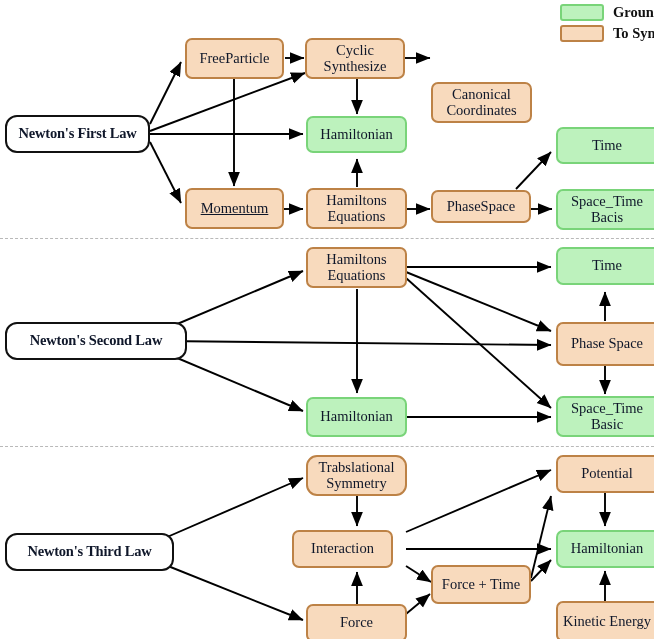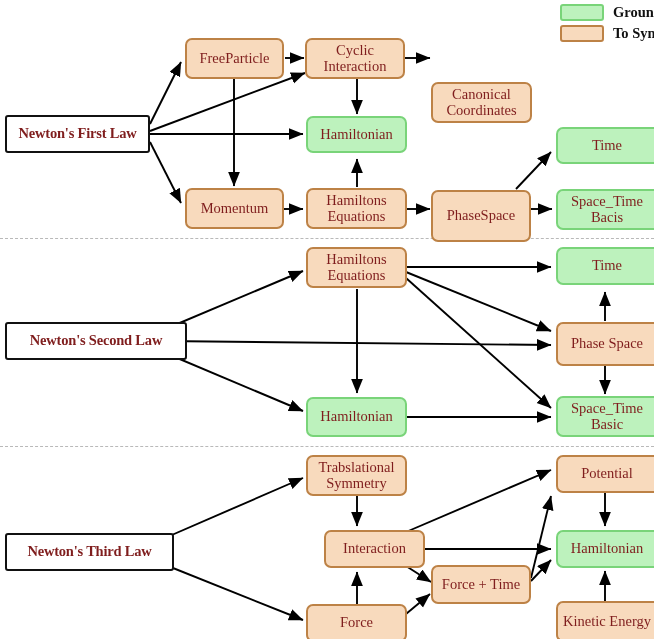--- a/index.html
+++ b/index.html
@@ -2,24 +2,24 @@
 <html><head>
 <meta charset="utf-8">
 <style>
   html,body{margin:0;padding:0;background:#ffffff;}
   body{width:654px;height:639px;overflow:hidden;
        font-family:"Liberation Serif","DejaVu Serif",serif;}
   #stage{position:relative;width:654px;height:639px;}
   svg#wires{position:absolute;left:0;top:0;width:654px;height:639px;}
   .node{position:absolute;box-sizing:border-box;display:flex;align-items:center;
         justify-content:center;text-align:center;line-height:1.05;
-        font-size:14.5px;color:#7f1d1d;border-radius:7px;}
+        font-size:14.5px;color:#0f172a;border-radius:7px;}
   .node.peach{background:#f8dabd;border:2px solid #bd8246;}
   .node.green{background:#bdf2bd;border:2px solid #79d479;}
-  .node.law{background:#ffffff;border:2.5px solid #111111;border-radius:3px;
+  .node.law{background:#ffffff;border:2.5px solid #111111;border-radius:12px;
             font-weight:bold;font-size:14.5px;letter-spacing:-0.2px;}
   .node.clipright{border-right:none;border-top-right-radius:0;border-bottom-right-radius:0;}
   .legend{position:absolute;display:flex;align-items:center;}
   .legend .sw{width:44px;height:17px;border-radius:3px;box-sizing:border-box;}
   .legend .sw.green{background:#bdf2bd;border:2px solid #79d479;}
   .legend .sw.peach{background:#f8dabd;border:2px solid #bd8246;}
   .legend .lb{font-weight:bold;font-size:14.5px;color:#111;margin-left:9px;white-space:nowrap;}
   .sep{position:absolute;left:0;width:654px;height:0;
        border-top:1.5px dashed #b9b9b9;}
 </style>
@@ -85,53 +85,53 @@
     <span class="lb">To Synthesize</span>
   </div>
 
   <div class="sep" style="top:238px;"></div>
   <div class="sep" style="top:446px;"></div>
 
   <div class="node law" style="left:5px;top:115px;width:145px;height:38px;">Newton's First Law</div>
 
   <div class="node peach" style="left:185px;top:38px;width:99px;height:41px;">FreeParticle</div>
 
-  <div class="node peach" style="left:305px;top:38px;width:100px;height:41px;">Cyclic Interaction</div>
+  <div class="node peach" style="left:305px;top:38px;width:100px;height:41px;">Cyclic Synthesize</div>
 
   <div class="node peach" style="left:431px;top:38px;width:101px;height:41px;margin-top:44px;">Canonical Coordinates</div>
 
   <div class="node green" style="left:306px;top:116px;width:101px;height:37px;">Hamiltonian</div>
 
-  <div class="node peach" style="left:185px;top:188px;width:99px;height:41px;">Momentum</div>
+  <div class="node peach" style="left:185px;top:188px;width:99px;height:41px;text-decoration:underline;">Momentum</div>
 
   <div class="node peach" style="left:306px;top:188px;width:101px;height:41px;">Hamiltons Equations</div>
 
-  <div class="node peach" style="left:431px;top:190px;width:100px;height:52px;">PhaseSpace</div>
+  <div class="node peach" style="left:431px;top:190px;width:100px;height:33px;">PhaseSpace</div>
 
   <div class="node green clipright" style="left:556px;top:127px;width:100px;height:37px;">Time</div>
 
   <div class="node green clipright" style="left:556px;top:189px;width:100px;height:41px;">Space_Time Bacis</div>
 
   <div class="node law" style="left:5px;top:322px;width:182px;height:38px;">Newton's Second Law</div>
 
   <div class="node peach" style="left:306px;top:247px;width:101px;height:41px;">Hamiltons Equations</div>
 
   <div class="node green clipright" style="left:556px;top:247px;width:100px;height:38px;">Time</div>
 
   <div class="node peach clipright" style="left:556px;top:322px;width:100px;height:44px;">Phase Space</div>
 
   <div class="node green" style="left:306px;top:397px;width:101px;height:40px;">Hamiltonian</div>
 
   <div class="node green clipright" style="left:556px;top:396px;width:100px;height:41px;">Space_Time Basic</div>
 
   <div class="node law" style="left:5px;top:533px;width:169px;height:38px;">Newton's Third Law</div>
 
-  <div class="node peach" style="left:306px;top:455px;width:101px;height:41px;">Trabslational Symmetry</div>
+  <div class="node peach" style="left:306px;top:455px;width:101px;height:41px;border-radius:11px;">Trabslational Symmetry</div>
 
-  <div class="node peach" style="left:324px;top:530px;width:101px;height:38px;">Interaction</div>
+  <div class="node peach" style="left:292px;top:530px;width:101px;height:38px;">Interaction</div>
 
   <div class="node peach" style="left:306px;top:604px;width:101px;height:38px;">Force</div>
 
   <div class="node peach" style="left:431px;top:565px;width:100px;height:39px;">Force + Time</div>
 
   <div class="node peach clipright" style="left:556px;top:455px;width:100px;height:38px;">Potential</div>
 
   <div class="node green clipright" style="left:556px;top:530px;width:100px;height:38px;">Hamiltonian</div>
 
   <div class="node peach clipright" style="left:556px;top:601px;width:100px;height:41px;">Kinetic Energy</div>

